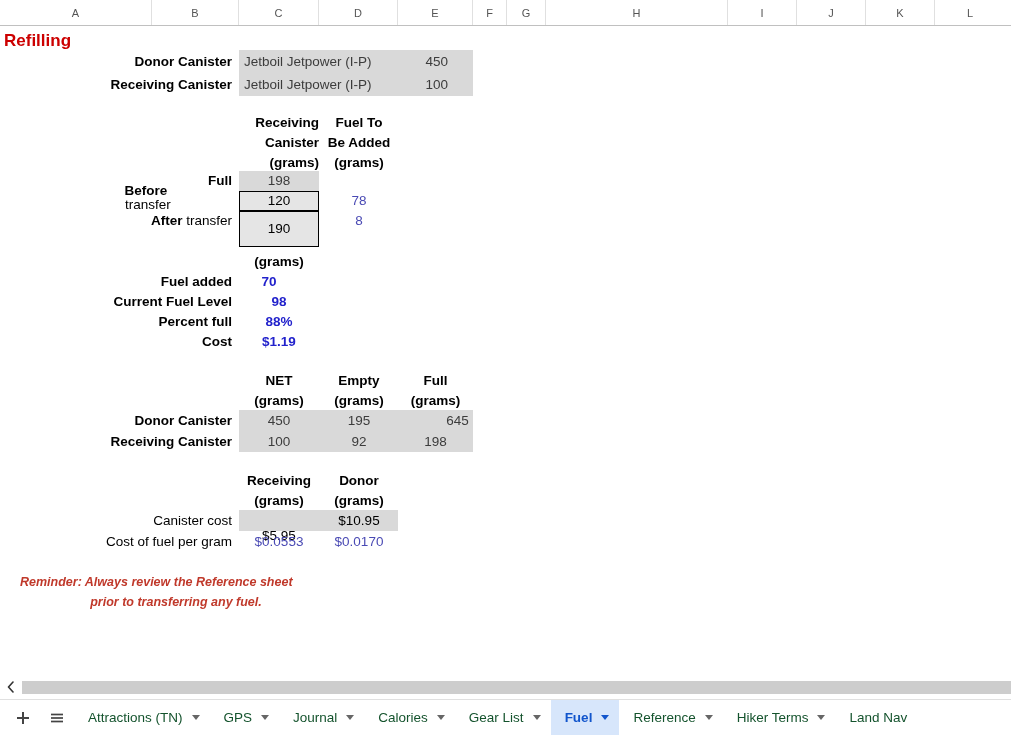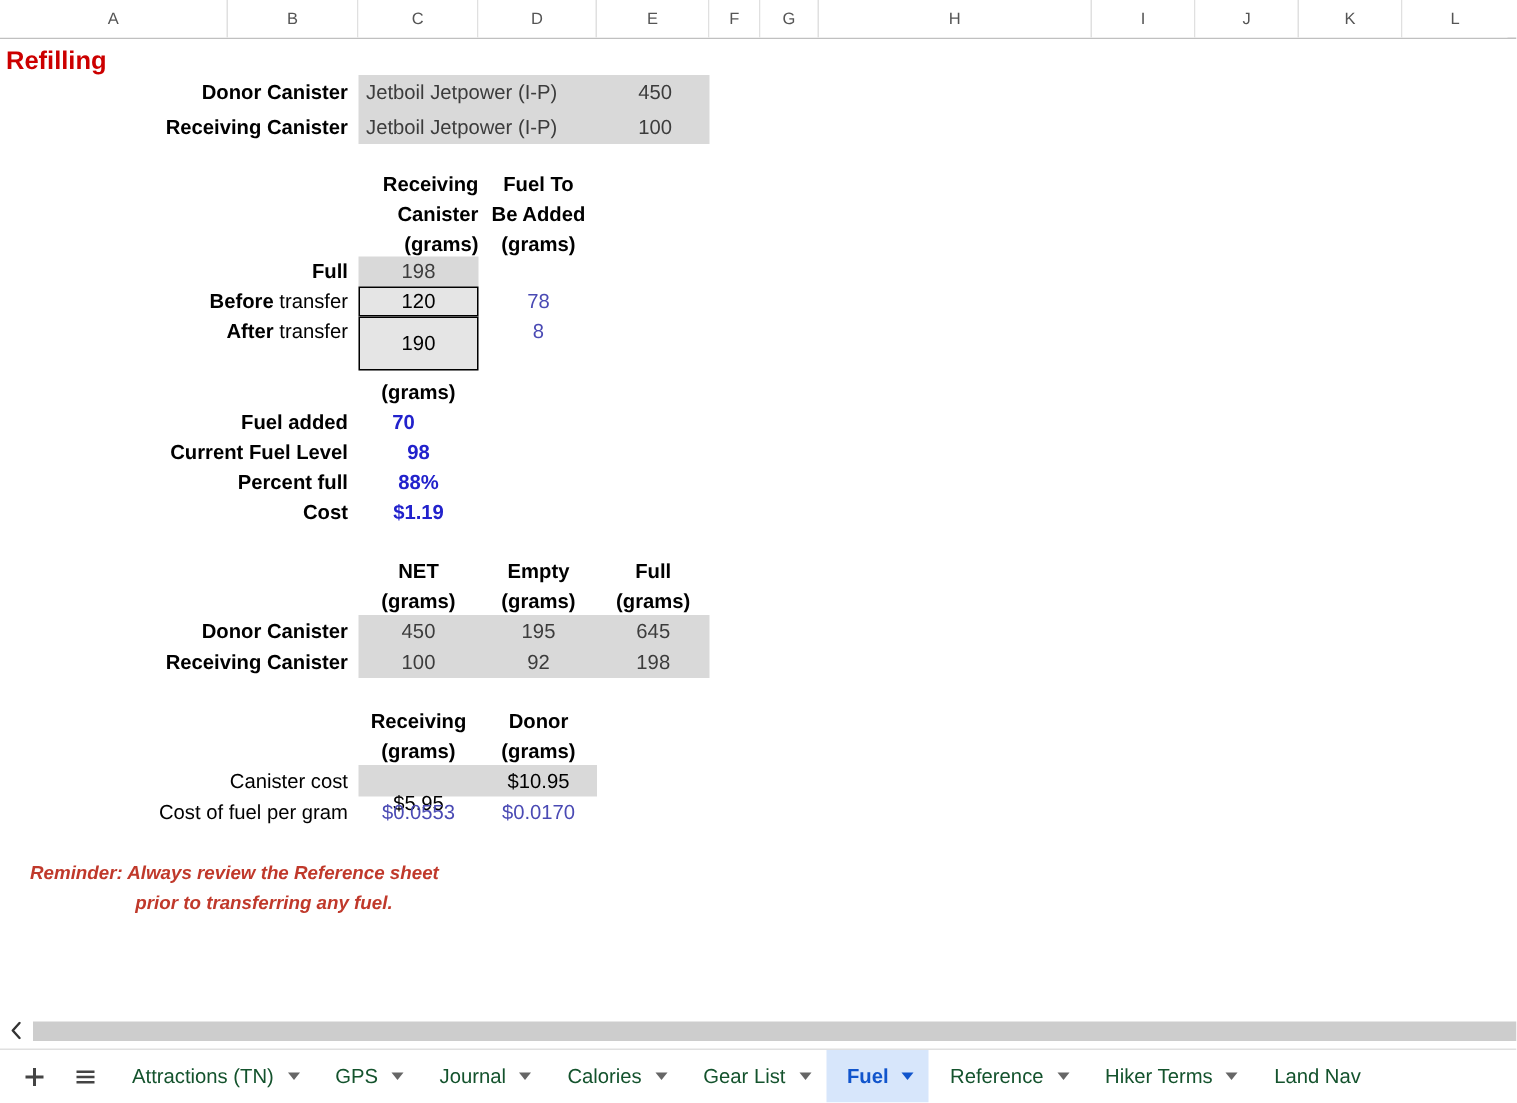--- a/index.html
+++ b/index.html
@@ -151,21 +151,21 @@
 
     <div class="cell c b" style="left:320px; top:87px; width:78px; height:20px;">Fuel To</div>
     <div class="cell c b" style="left:320px; top:107px; width:78px; height:20px;">Be Added</div>
     <div class="cell c b" style="left:320px; top:127px; width:78px; height:20px;">(grams)</div>
 
     <div class="cell r" style="left:60px; top:145px; width:172px; height:20px;">
       <span class="b">Full</span><span></span>
     </div>
     <div class="cell c gray darkgray" style="left:239px; top:145px; width:80px; height:20px;">198</div>
 
-    <div class="cell r" style="left:60px; top:165px; width:172px; height:20px;">
+    <div class="cell r" style="left:60px; top:165px; width:172px; height:20px;flex-direction:column;">
       <span class="b">Before</span><span> transfer</span>
     </div>
     <div class="cell c yellow ybox ybox-top" style="left:239px; top:165px; width:80px; height:20px;">120</div>
     <div class="cell c bluegray" style="left:320px; top:165px; width:78px; height:20px;">78</div>
 
     <div class="cell r" style="left:60px; top:185px; width:172px; height:20px;">
       <span class="b">After</span><span> transfer</span>
     </div>
     <div class="cell c yellow ybox" style="left:239px; top:185px; width:80px; height:36px;">190</div>
     <div class="cell c bluegray" style="left:320px; top:185px; width:78px; height:20px;">8</div>
@@ -190,21 +190,21 @@
 
     <div class="cell c b" style="left:239px; top:365px; width:80px; height:20px;">(grams)</div>
     <div class="cell c b" style="left:320px; top:365px; width:78px; height:20px;">(grams)</div>
     <div class="cell c b" style="left:398px; top:365px; width:75px; height:20px;">(grams)</div>
 
     <div class="cell gray" style="left:239px; top:384px; width:234px; height:42px;"></div>
 
     <div class="cell r b" style="left:60px; top:384px; width:172px; height:21px;">Donor Canister</div>
     <div class="cell c darkgray" style="left:239px; top:384px; width:80px; height:21px;">450</div>
     <div class="cell c darkgray" style="left:320px; top:384px; width:78px; height:21px;">195</div>
-    <div class="cell c darkgray" style="left:398px; top:384px; width:75px; height:21px;">645</div>
+    <div class="cell c darkgray" style="left:420px; top:384px; width:75px; height:21px;">645</div>
 
     <div class="cell r b" style="left:60px; top:405px; width:172px; height:21px;">Receiving Canister</div>
     <div class="cell c darkgray" style="left:239px; top:405px; width:80px; height:21px;">100</div>
     <div class="cell c darkgray" style="left:320px; top:405px; width:78px; height:21px;">92</div>
     <div class="cell c darkgray" style="left:398px; top:405px; width:75px; height:21px;">198</div>
 
     <div class="cell c b" style="left:239px; top:445px; width:80px; height:20px;">Receiving</div>
     <div class="cell c b" style="left:320px; top:445px; width:78px; height:20px;">Donor</div>
 
     <div class="cell c b" style="left:239px; top:465px; width:80px; height:20px;">(grams)</div>

